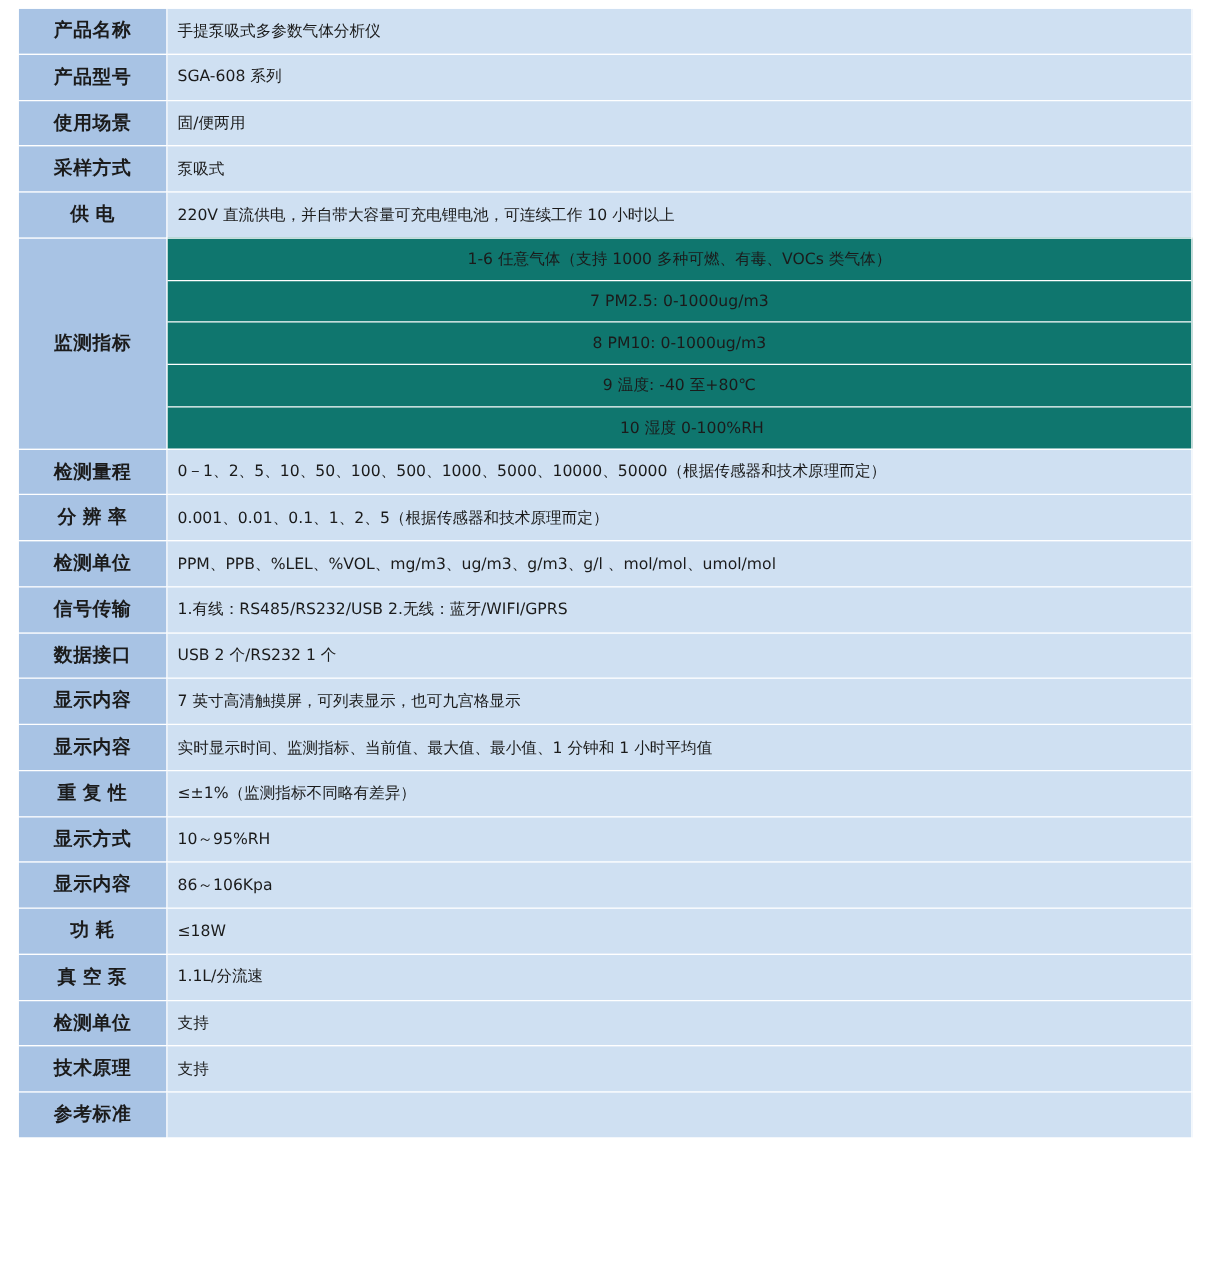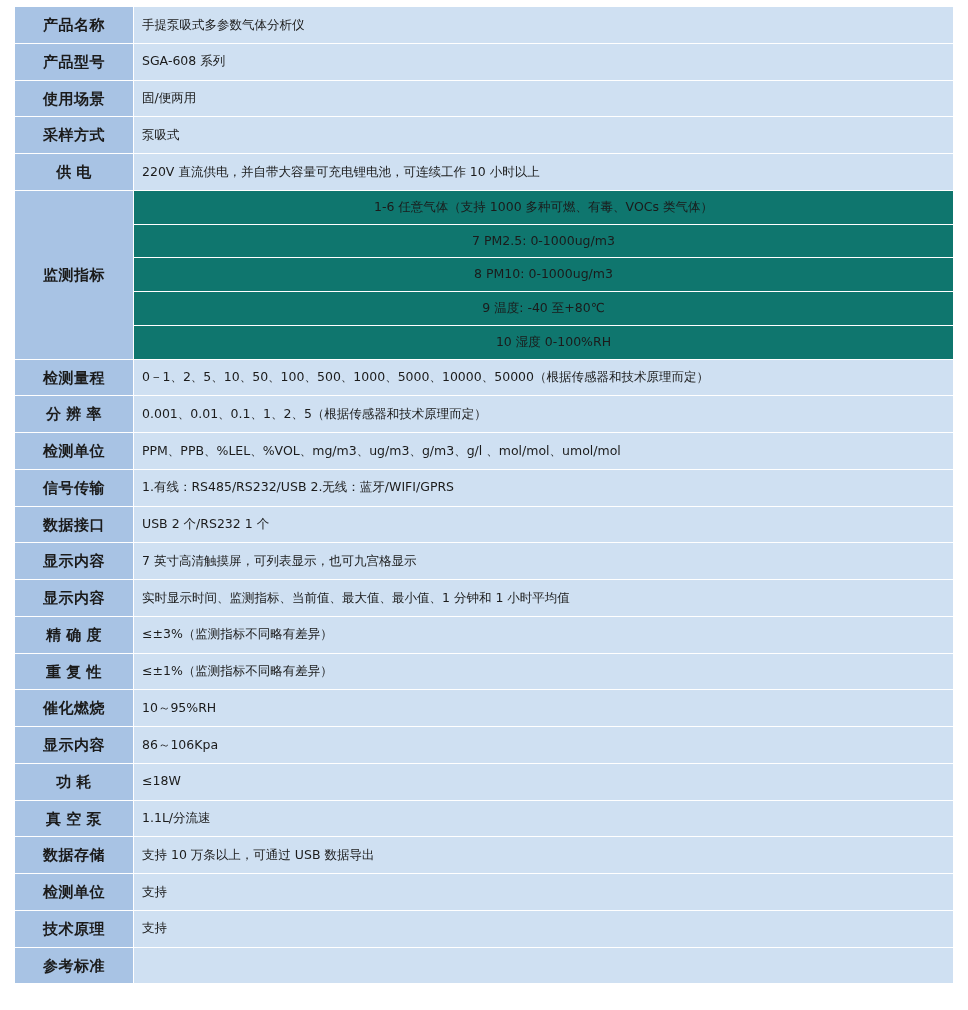--- a/index.html
+++ b/index.html
@@ -130,56 +130,48 @@
     <tr>
       <td class="label">显示内容</td>
       <td class="value">7 英寸高清触摸屏，可列表显示，也可九宫格显示</td>
     </tr>
 
     <tr>
       <td class="label">显示内容</td>
       <td class="value">实时显示时间、监测指标、当前值、最大值、最小值、1 分钟和 1 小时平均值</td>
     </tr>
 
-    <tr>
-      <td class="label">精  确  度</td>
-      <td class="value">≤±3%（监测指标不同略有差异）</td>
-    </tr>
 
     <tr>
       <td class="label">重  复  性</td>
       <td class="value">≤±1%（监测指标不同略有差异）</td>
     </tr>
 
 
 
     <tr>
-      <td class="label">催化燃烧</td>
+      <td class="label">显示方式</td>
       <td class="value">10～95%RH</td>
     </tr>
 
     <tr>
       <td class="label">显示内容</td>
       <td class="value">86～106Kpa</td>
     </tr>
 
     <tr>
       <td class="label">功    耗</td>
       <td class="value">≤18W</td>
     </tr>
 
     <tr>
       <td class="label">真  空  泵</td>
       <td class="value">1.1L/分流速</td>
     </tr>
 
-    <tr>
-      <td class="label">数据存储</td>
-      <td class="value">支持 10 万条以上，可通过 USB 数据导出</td>
-    </tr>
 
     <tr>
       <td class="label">检测单位</td>
       <td class="value">支持</td>
     </tr>
 
     <tr>
       <td class="label">技术原理</td>
       <td class="value">支持</td>
     </tr>

